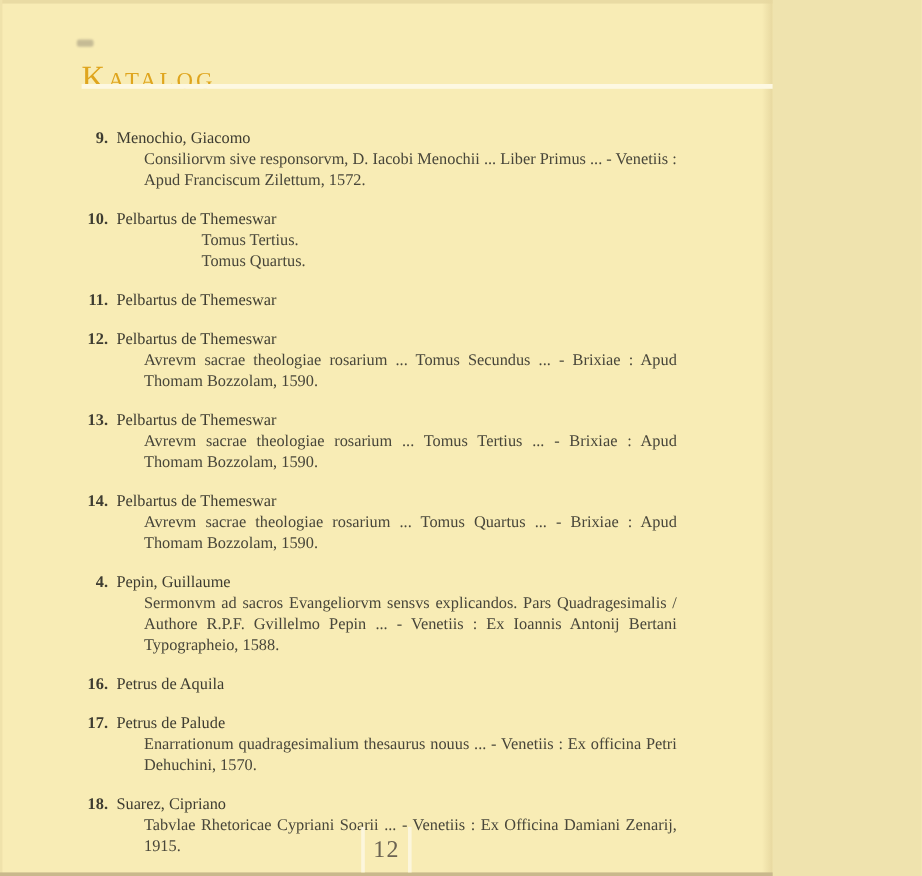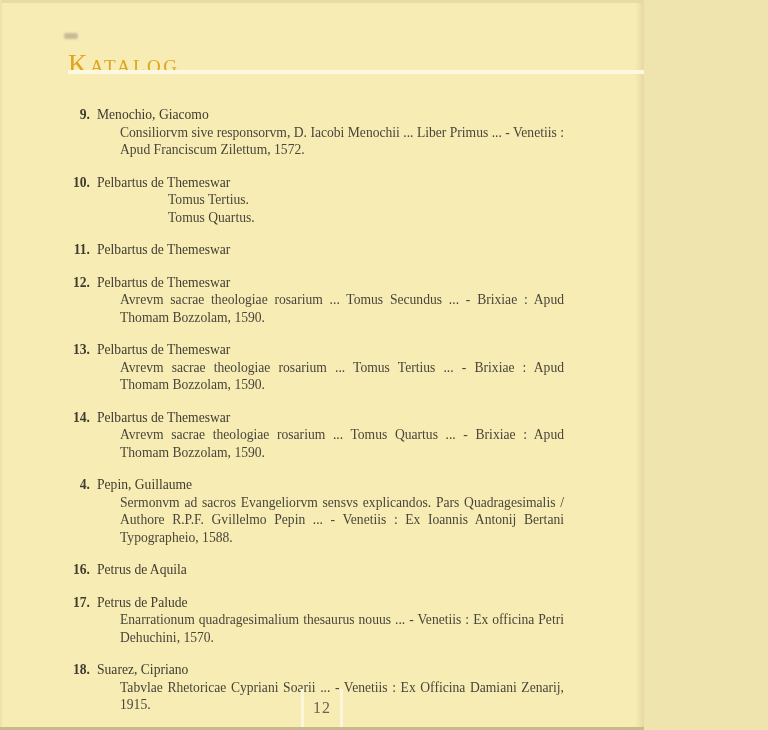--- a/index.html
+++ b/index.html
@@ -66,21 +66,21 @@
   
   .footer {
     position: absolute; left: 0; bottom: 3px; width: 100%; height: 38px;
     display: flex; align-items: center; justify-content: center;
   }
   .footer-bar {
     width: 3px; height: 38px; background: #fcf6dc;
   }
   .page-number {
     width: 36px; text-align: center;
-    font-size: 16px; letter-spacing: 1px;
+    font-size: 20px; letter-spacing: 1px;
     color: #6b6352;
     font-variant: small-caps;
   }
 </style>
 </head>
 <body>
 
 <div class="page">
 
   <div class="edge-top"></div>

